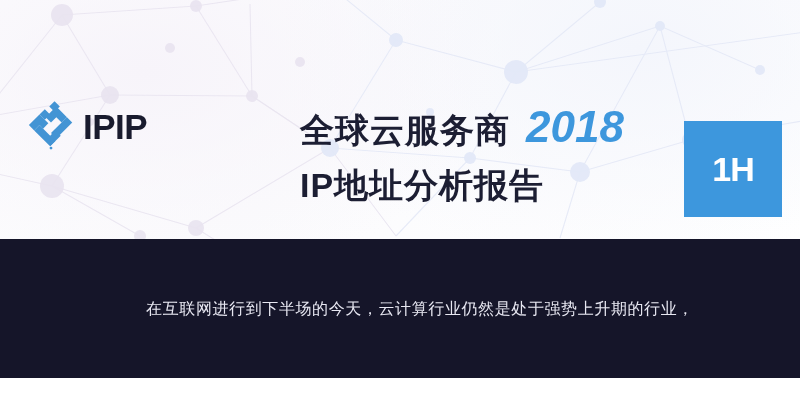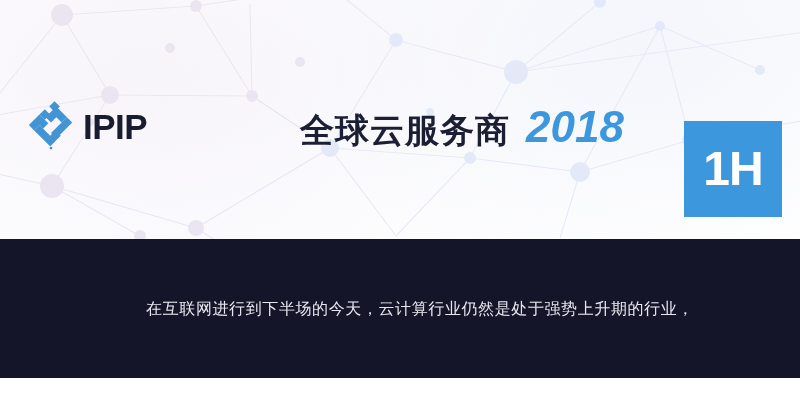--- a/index.html
+++ b/index.html
@@ -104,21 +104,21 @@
     top: 121px;
     width: 98px;
     height: 96px;
     background: #3d97dd;
     display: flex;
     align-items: center;
     justify-content: center;
   }
   .half-badge-text {
     color: #ffffff;
-    font-size: 48px;
+    font-size: 34px;
     font-weight: bold;
     letter-spacing: -1px;
     line-height: 1;
     font-family: "Liberation Sans", "DejaVu Sans", sans-serif;
   }
 
   
   .summary {
     position: absolute;
     left: 0;
@@ -236,20 +236,23 @@
         <circle cx="26" cy="53" r="1.6" fill="#4394d4"></circle>
       </svg>
       <div class="logo-word">IPIP</div>
     </div>
 
     <div class="title-block">
       <div class="title-line">
         <span class="title-cn">全球云服务商</span>
         <span class="title-year">2018</span>
       </div>
+      <div class="title-line">
+        <span class="title-cn">IP地址分析报告</span>
+      </div>
     </div>
 
     <div class="half-badge">
       <span class="half-badge-text">1H</span>
     </div>
 
   </div>
 
   <div class="summary">
     <div class="summary-line">在互联网进行到下半场的今天，云计算行业仍然是处于强势上升期的行业，</div>

